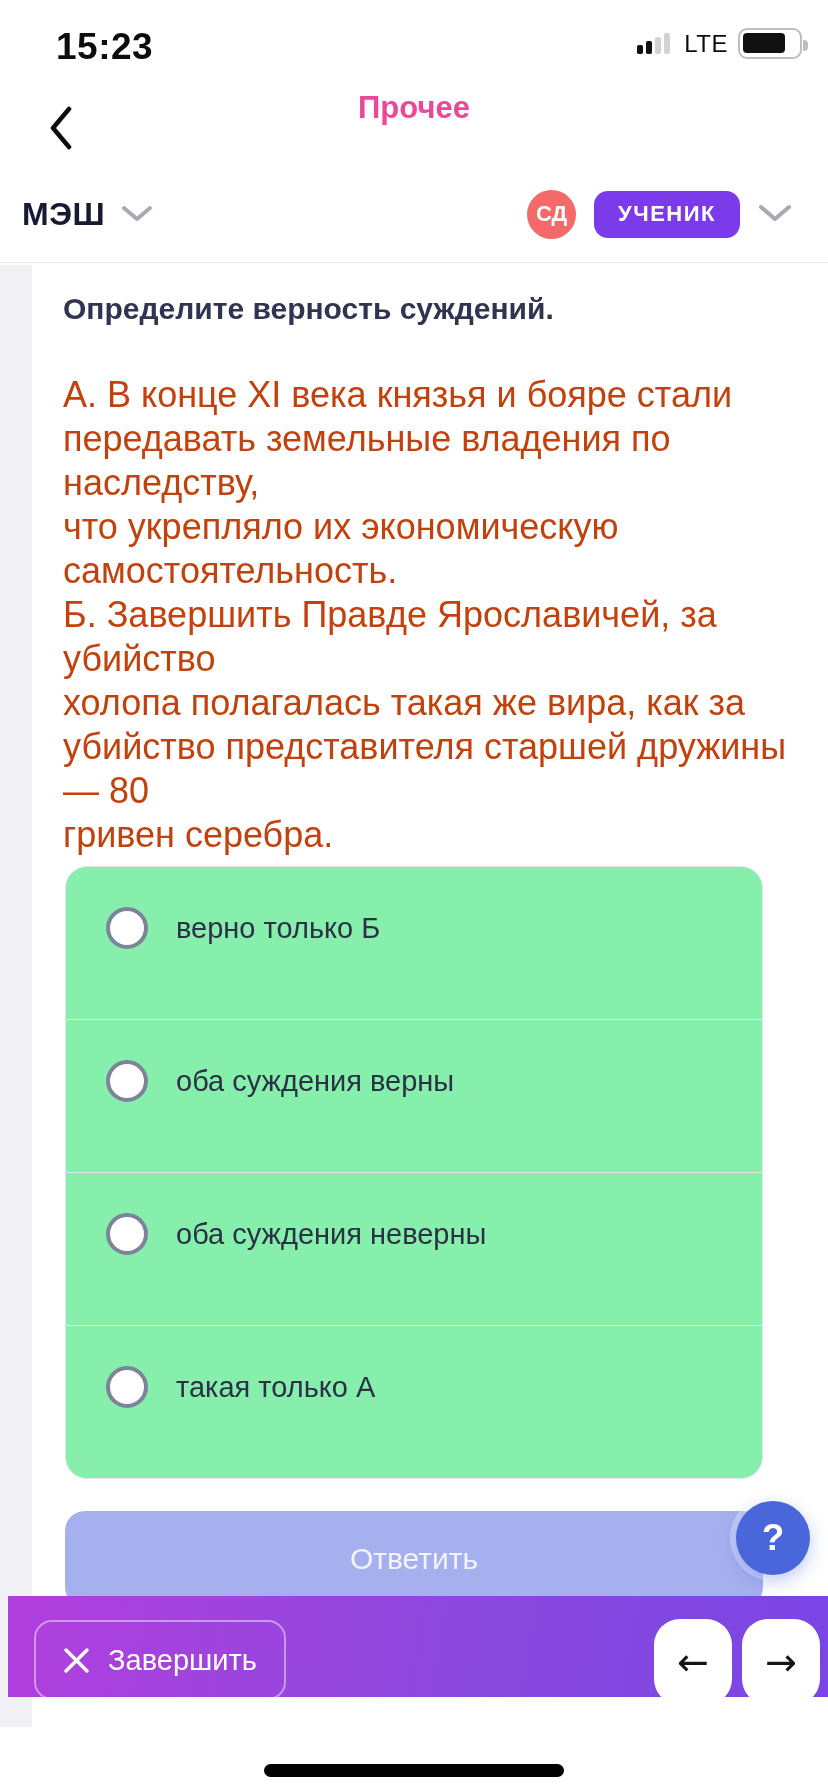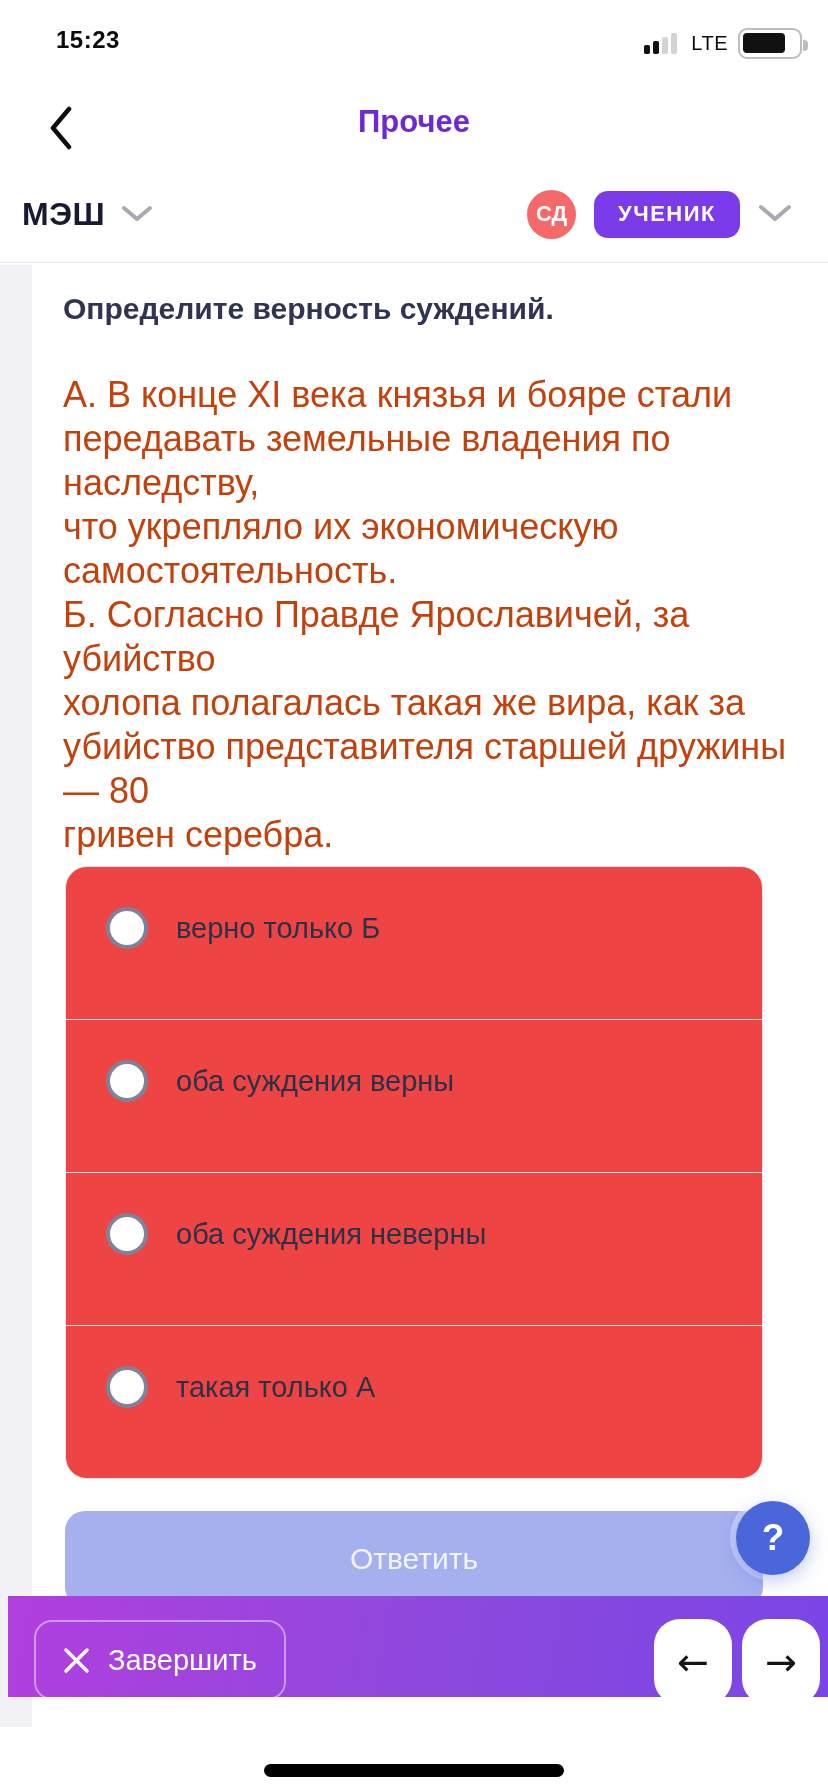--- a/index.html
+++ b/index.html
@@ -6,48 +6,48 @@
   html,body { width:828px; height:1792px; }
   body {
     font-family:"Liberation Sans","DejaVu Sans",sans-serif;
     background:#ffffff; overflow:hidden; position:relative;
     -webkit-font-smoothing:antialiased;
   }
   .phone { position:absolute; inset:0; width:828px; height:1792px; background:#ffffff; }
 
   
   .status-bar { position:absolute; top:0; left:0; width:828px; height:90px; background:#ffffff; }
-  .status-time { position:absolute; left:56px; top:26px; font-size:24px; font-weight:700; color:#0c0c0c; letter-spacing:.5px; }
+  .status-time { position:absolute; left:56px; top:26px; font-size:37px; font-weight:700; color:#0c0c0c; letter-spacing:.5px; }
   .status-right { position:absolute; right:26px; top:28px; display:flex; align-items:center; gap:10px; }
-  .net-label { font-size:20px; color:#0c0c0c; font-weight:500; letter-spacing:.5px; }
+  .net-label { font-size:24px; color:#0c0c0c; font-weight:500; letter-spacing:.5px; }
   .battery { position:relative; width:64px; height:31px; border:2.5px solid #bdbdc2; border-radius:9px; }
   .battery-fill { position:absolute; left:3px; top:3px; width:42px; height:20px; background:#111; border-radius:4px; }
   .battery-tip { position:absolute; right:-8px; top:10px; width:5px; height:11px; background:#bdbdc2; border-radius:0 4px 4px 0; }
 
   
   .nav-bar { position:absolute; top:90px; left:0; width:828px; height:75px; background:#ffffff; }
   .back-btn { position:absolute; left:38px; top:12px; width:46px; height:52px; display:flex; align-items:center; justify-content:center; }
-  .nav-title { position:absolute; left:0; right:0; top:14px; text-align:center; font-size:31px; font-weight:700; color:#6d28d9; }
+  .nav-title { position:absolute; left:0; right:0; top:0; text-align:center; font-size:31px; font-weight:700; color:#ec4899; }
 
   
   .app-header { position:absolute; top:165px; left:0; width:828px; height:98px; background:#ffffff; border-bottom:1.5px solid #e8e8ed; }
   .logo-group { position:absolute; left:22px; top:0; height:98px; display:flex; align-items:center; gap:16px; }
   .logo { font-size:32px; font-weight:800; color:#181a31; letter-spacing:.5px; }
   .header-right { position:absolute; right:36px; top:0; height:98px; display:flex; align-items:center; gap:18px; }
   .avatar { width:49px; height:49px; border-radius:50%; background:#f46a6a; color:#fff; font-size:22px; font-weight:700; display:flex; align-items:center; justify-content:center; }
   .role-pill { height:47px; padding:0 24px; border-radius:14px; background:#7c3bea; color:#fff; font-size:22px; font-weight:700; letter-spacing:1.5px; display:flex; align-items:center; }
 
   
   .content { position:absolute; top:264.5px; left:0; width:828px; height:1527.5px; background:#f1f1f6; }
   .card { position:absolute; left:32px; top:0; width:806px; height:100%; background:#ffffff; }
   .question { padding:25px 36px 0 31px; }
   .question-title { font-size:30px; font-weight:700; color:#2f3450; line-height:38px; }
   .question-text { margin-top:45px; font-size:36px; color:#c2410c; line-height:44px; }
 
-  .options-card { position:absolute; left:33px; top:601px; width:698px; height:613px; background:#ef4444; border:1.5px solid #e4e5eb; border-radius:22px; overflow:hidden; }
+  .options-card { position:absolute; left:33px; top:601px; width:698px; height:613px; background:#86efac; border:1.5px solid #e4e5eb; border-radius:22px; overflow:hidden; }
   .option-row { height:153px; display:flex; align-items:flex-start; padding:40px 0 0 40px; border-bottom:1.5px solid #e4e5eb; }
   .option-row:last-child { border-bottom:none; }
   .radio { width:42px; height:42px; border:4.5px solid #7d8398; border-radius:50%; background:#fff; flex:0 0 auto; }
   .option-label { margin-left:28px; font-size:29px; color:#2c3146; line-height:42px; }
 
   .answer-btn { position:absolute; left:33px; top:1246px; width:698px; height:96px; border:none; border-radius:20px; background:#a6b0ee; color:rgba(255,255,255,.85); font-size:30px; font-family:inherit; display:flex; align-items:center; justify-content:center;text-align:center; }
 
   
   .help-fab { position:absolute; left:736px; top:1501px; width:74px; height:74px; border-radius:50%; background:#4a66db; color:#fff; font-size:37px; font-weight:700; display:flex; align-items:center; justify-content:center; box-shadow:0 6px 18px rgba(74,102,219,.35), 0 0 0 6px rgba(255,255,255,.35); z-index:6; }
 
@@ -122,21 +122,21 @@
   <div class="content">
     <div class="card">
 
       <div class="question">
         <div class="question-title">Определите верность суждений.</div>
         <div class="question-text">
           <div>А. В конце XI века князья и бояре стали</div>
           <div>передавать земельные владения по наследству,</div>
           <div>что укрепляло их экономическую</div>
           <div>самостоятельность.</div>
-          <div>Б. Согласно Правде Ярославичей, за убийство</div>
+          <div>Б. Завершить Правде Ярославичей, за убийство</div>
           <div>холопа полагалась такая же вира, как за</div>
           <div>убийство представителя старшей дружины — 80</div>
           <div>гривен серебра.</div>
         </div>
       </div>
 
       <div class="options-card">
         <div class="option-row">
           <span class="radio"></span>
           <span class="option-label">верно только Б</span>

